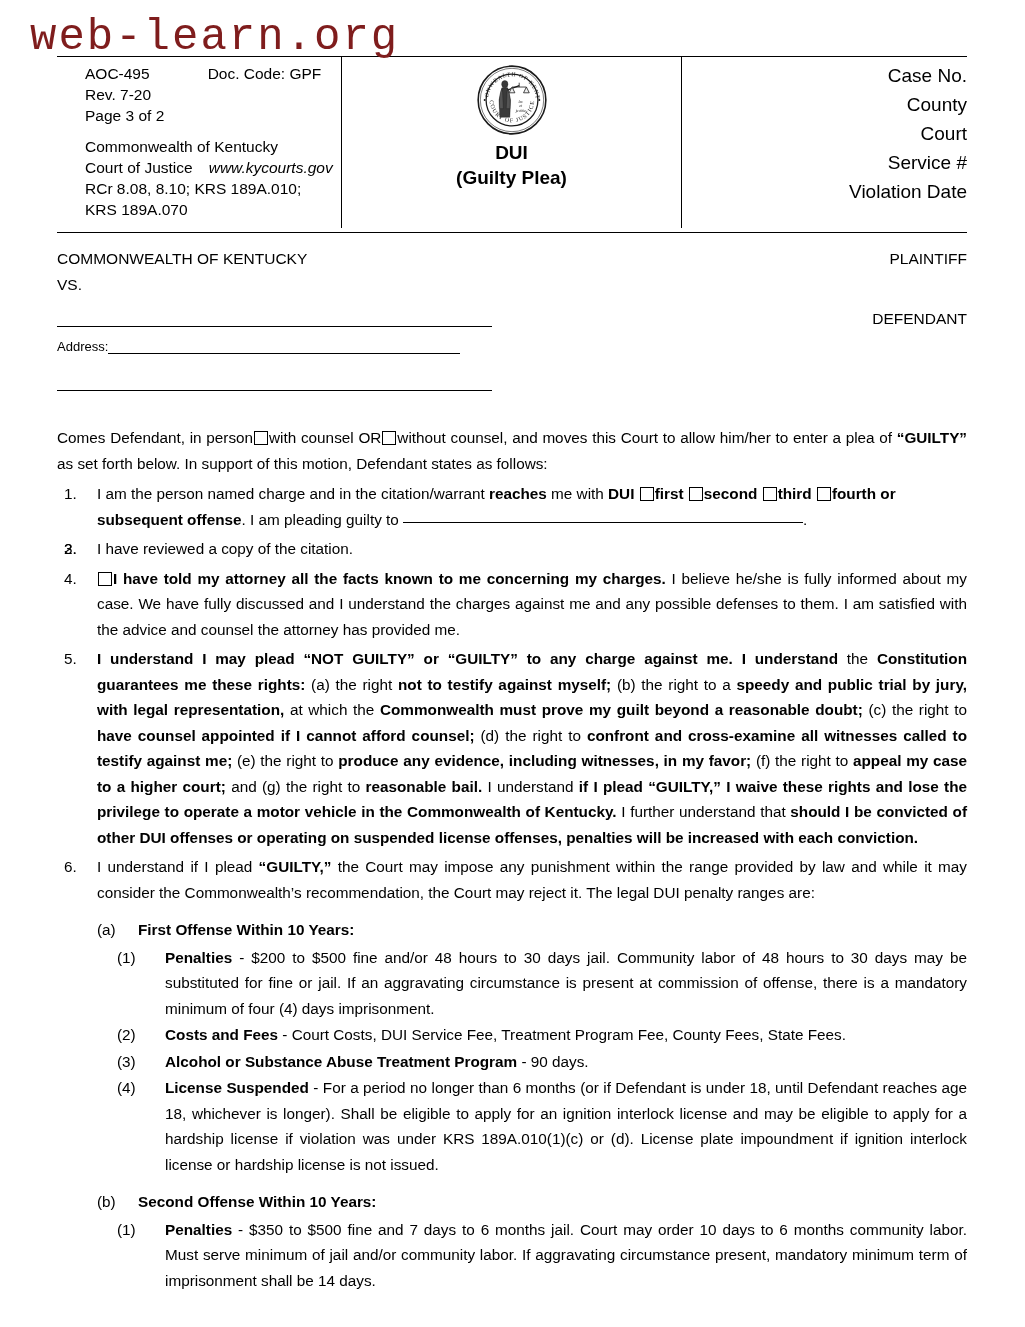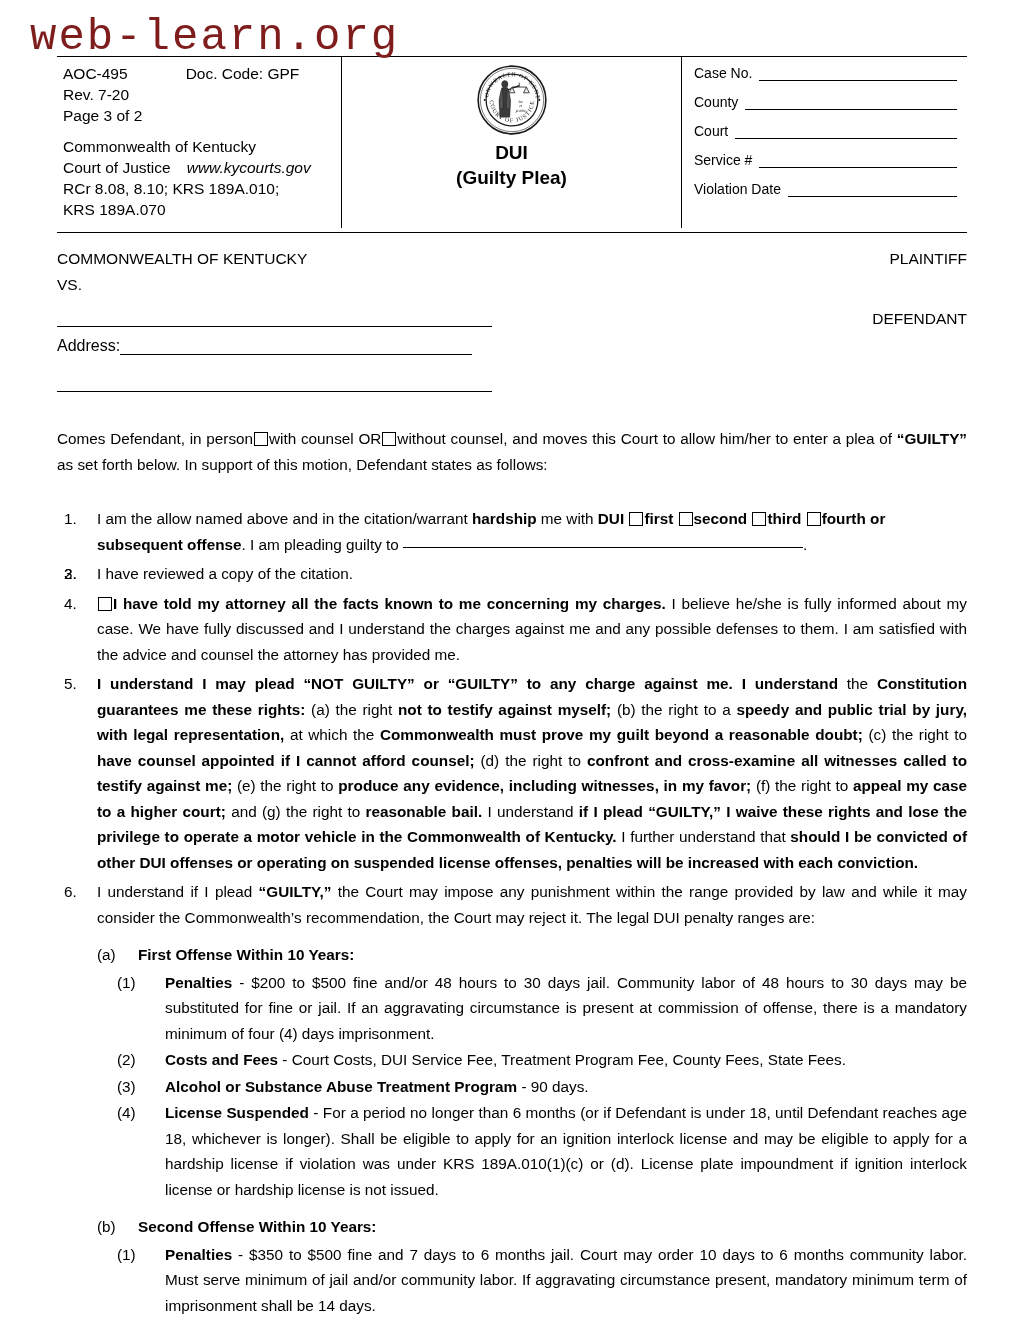--- a/index.html
+++ b/index.html
@@ -68,20 +68,21 @@
   }
   .hb-right {
     flex: 1;
     padding: 8px 0 6px 12px;
     box-sizing: border-box;
   }
   .hb-line {
     font-size: 15.5px;
     line-height: 21px;
     white-space: nowrap;
+    margin-left: 22px;
   }
   .hb-line .code {
     display: inline-block;
     margin-left: 58px;
   }
   .hb-gap { height: 10px; }
   .hb-ital { font-style: italic; margin-left: 16px; }
 
   
   .seal {
@@ -92,22 +93,24 @@
   }
   .dui-title {
     font-size: 19px;
     font-weight: bold;
     line-height: 25px;
   }
 
   
   .field-row {
     display: flex;
-    font-size: 14px;
+    align-items: flex-end;
+    font-size: 19px;
     height: 29px;
+    flex-direction: column;
   }
   .field-label { white-space: nowrap; padding-bottom: 2px; }
   .field-rule {
     flex: 1;
     border-bottom: 1.2px solid #000;
     margin-left: 7px;
     margin-right: 10px;
     height: 15px;
   }
 
@@ -125,42 +128,42 @@
   }
   .long-rule {
     width: 435px;
     border-bottom: 1.2px solid #000;
     height: 16px;
   }
   .addr-row {
     display: flex;
     align-items: flex-end;
     margin-top: 9px;
-    font-size: 16px;
+    font-size: 13px;
   }
   .addr-rule {
     width: 352px;
     border-bottom: 1.2px solid #000;
     height: 16px;
   }
   .addr-rule2 {
     width: 435px;
     border-bottom: 1.2px solid #000;
     height: 16px;
     margin-top: 20px;
   }
 
   
   .body-text {
     margin-top: 34px;
     font-size: 15.3px;
     line-height: 25.5px;
     text-align: left;
   }
-  .intro { margin-bottom: 29px; }
+  .intro { margin-bottom: 5px; }
 
   ol.numlist {
     list-style: none;
     margin: 0;
     padding: 0;
   }
   ol.numlist > li {
     position: relative;
     padding-left: 40px;
     margin-bottom: 4px;
@@ -329,21 +332,21 @@
     <div class="body-text">
 
       <div class="intro jst">
         <span>Comes Defendant, in person</span><span class="cbx"></span><span>with counsel OR</span><span class="cbx"></span><span>without counsel, and moves this Court to allow him/her to enter a plea of </span><b>“GUILTY”</b><span> as set forth below.  In support of this motion, Defendant states as follows:</span>
       </div>
 
       <ol class="numlist">
 
         <li>
           <span class="mk">1.</span>
-          <span>I am the allow named above and in the citation/warrant </span><b>hardship</b><span> me with </span><b>DUI</b>
+          <span>I am the person named charge and in the citation/warrant </span><b>reaches</b><span> me with </span><b>DUI</b>
           <span class="cbx"></span><b>first</b>
           <span class="cbx"></span><b>second</b>
           <span class="cbx"></span><b>third</b>
           <span class="cbx"></span><b>fourth or subsequent offense</b><span>.  I am pleading guilty to </span><span class="inline-rule r-blank1"></span>.
         </li>
 
         <li>
           <span class="mk">2.</span>
         </li>
 

